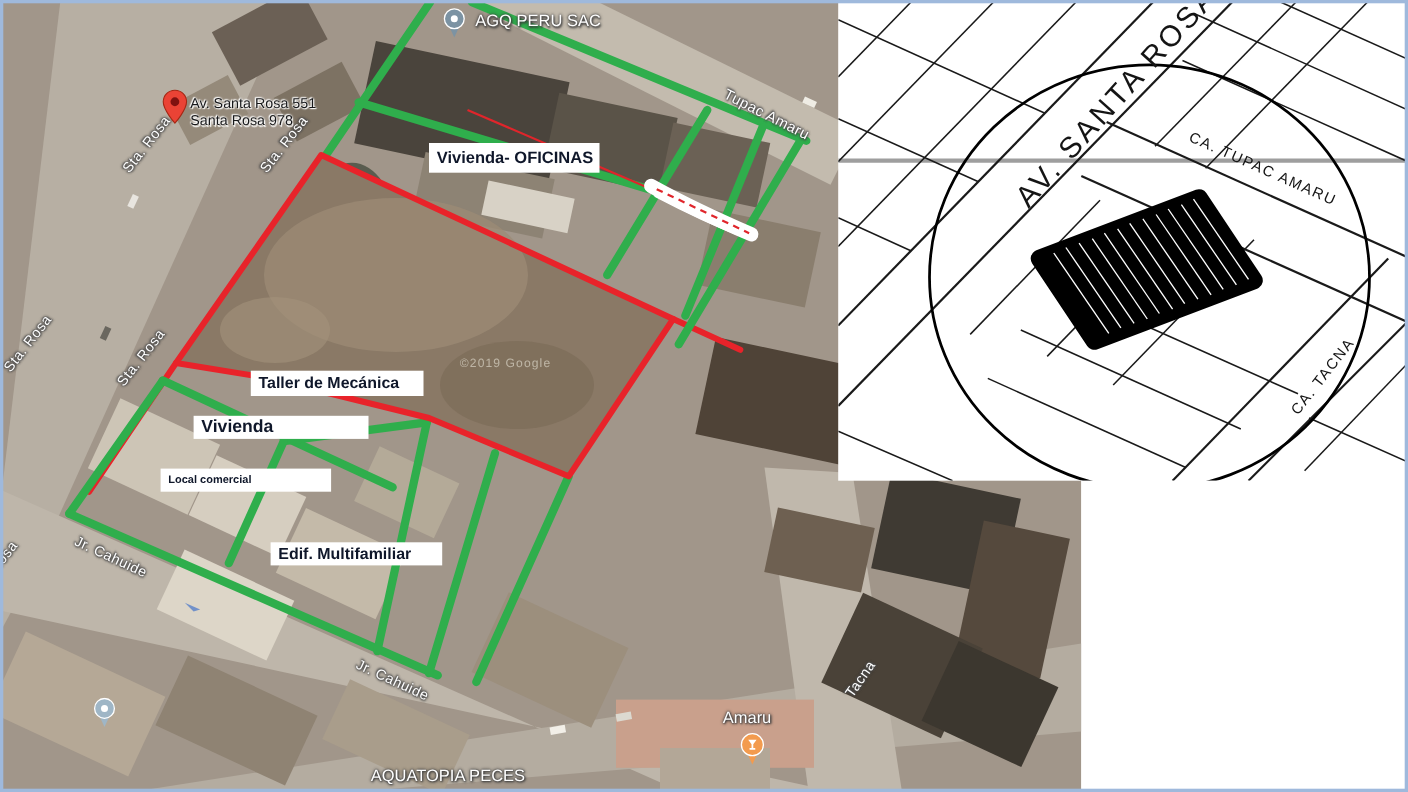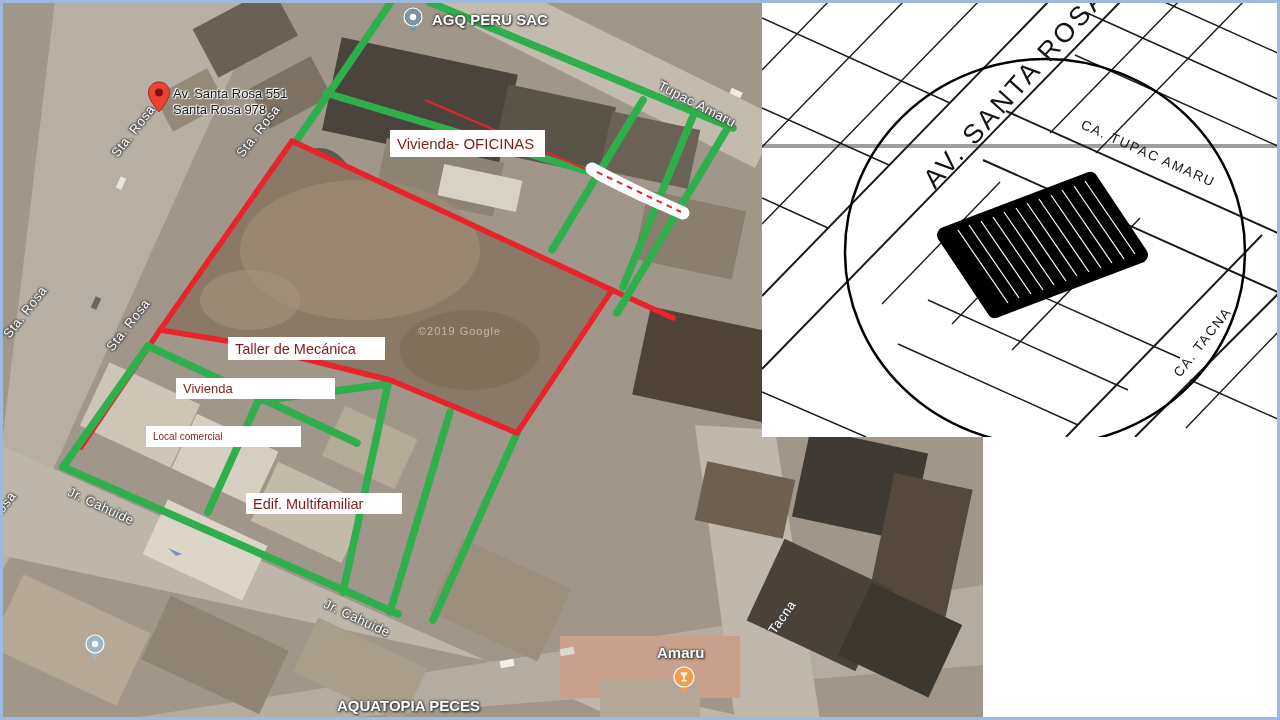--- a/index.html
+++ b/index.html
@@ -9,28 +9,28 @@
                 pointer-events:none;z-index:50;}
   .sat{position:absolute;left:0;top:0;width:983px;height:720px;overflow:hidden;z-index:1;}
   .sat svg{position:absolute;left:0;top:0;}
   .inset{position:absolute;left:762px;top:0;width:518px;height:437px;background:#ffffff;
          overflow:hidden;z-index:5;}
   
   .street{position:absolute;color:#ffffff;font-size:13px;letter-spacing:.5px;white-space:nowrap;
           text-shadow:0 0 2px #4a4a4a,0 0 2px #4a4a4a,1px 1px 2px #4a4a4a,-1px -1px 2px #4a4a4a;
           transform:translate(-50%,-50%);z-index:8;}
   
-  .poi{position:absolute;color:#ffffff;font-size:15px;font-weight:bold;white-space:nowrap;
+  .poi{position:absolute;color:#ffffff;font-size:15px;font-weight:normal;white-space:nowrap;
        text-shadow:0 0 2px #3c3c3c,0 0 3px #3c3c3c,1px 1px 2px #3c3c3c;z-index:9;}
   .marker-label{position:absolute;color:#17181a;font-size:13px;font-weight:500;line-height:16px;
        text-shadow:0 0 2px #fff,0 0 2px #fff,1px 1px 1px #fff,-1px -1px 1px #fff;z-index:9;}
   .pin{position:absolute;z-index:10;}
   
-  .abox{position:absolute;background:#ffffff;color:#7f1d1d;display:flex;align-items:center;
-        padding-left:7px;font-weight:400;z-index:12;box-sizing:border-box;}
+  .abox{position:absolute;background:#ffffff;color:#0f172a;display:flex;align-items:center;
+        padding-left:7px;font-weight:700;z-index:12;box-sizing:border-box;}
   .abox.two{flex-direction:column;align-items:flex-start;justify-content:center;line-height:21px;}
   .watermark{position:absolute;left:418px;top:325px;font-size:11px;color:rgba(240,238,226,.55);
              letter-spacing:1px;z-index:7;}
   .inset text{font-family:"Liberation Sans",sans-serif;fill:#141414;}
 </style>
 </head>
 <body>
 
 <div class="slide">
 
@@ -166,21 +166,21 @@
     <svg class="pin" style="left:672px;top:666px" width="24" height="30" viewBox="0 0 24 30">
       <path d="M12 29 L6 16 h12 z" fill="#f39b4e"></path>
       <circle cx="12" cy="11" r="10" fill="#f39b4e" stroke="#ffffff" stroke-width="1.2"></circle>
       <path d="M8.2 6.5 h7.6 l-3 4.2 v3.4 h1.8 v1.5 h-5.2 v-1.5 h1.8 v-3.4 z" fill="#ffffff"></path>
     </svg>
 
     <div class="poi" style="left:337px;top:697px">AQUATOPIA PECES</div>
 
     <div class="abox" style="left:390px;top:130px;width:155px;height:27px;font-size:15px">Vivienda- OFICINAS</div>
     <div class="abox" style="left:228px;top:337px;width:157px;height:23px;font-size:14.5px">Taller de Mecánica</div>
-    <div class="abox" style="left:176px;top:378px;width:159px;height:21px;font-size:13px">Vivienda</div>
+    <div class="abox" style="left:176px;top:378px;width:159px;height:21px;font-size:16px">Vivienda</div>
     <div class="abox" style="left:146px;top:426px;width:155px;height:21px;font-size:10px">Local comercial</div>
     <div class="abox" style="left:246px;top:493px;width:156px;height:21px;font-size:14.5px">Edif. Multifamiliar</div>
 
     <div class="watermark">©2019 Google</div>
   </div>
 
   <div class="inset">
     <svg width="518" height="437" viewBox="762 0 518 437">
 
       <line x1="762" y1="146" x2="1280" y2="146" stroke="#9e9e9e" stroke-width="4"></line>

